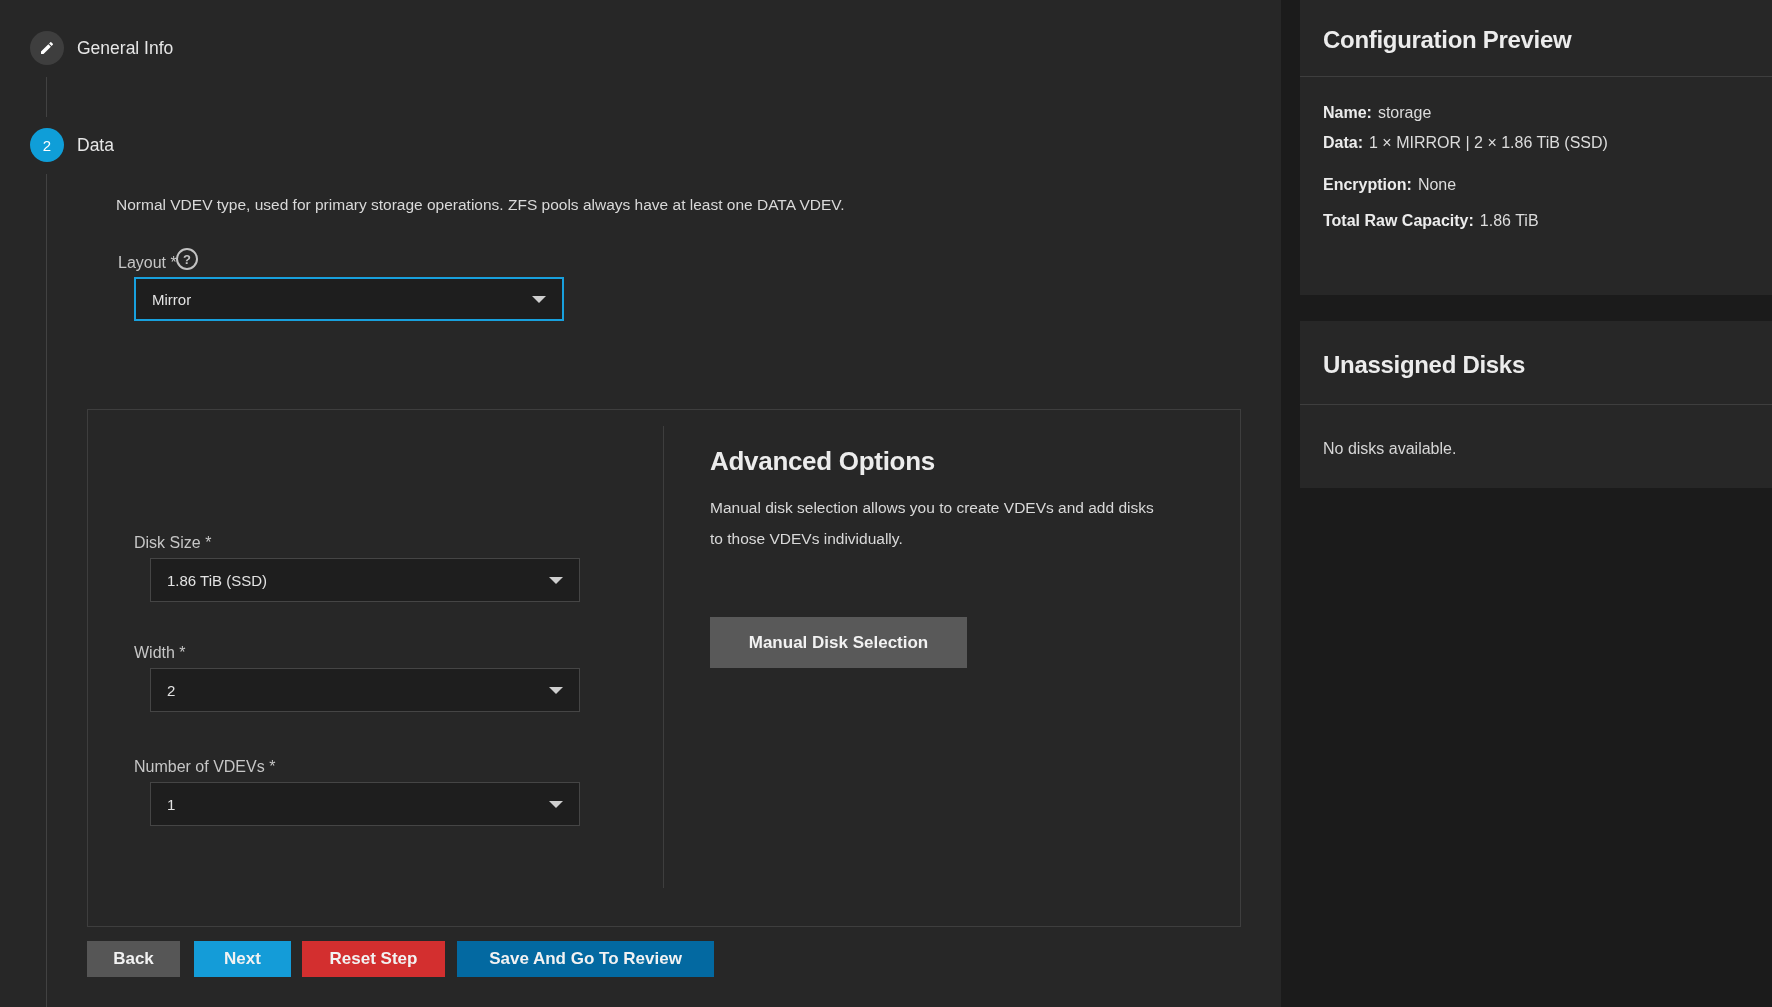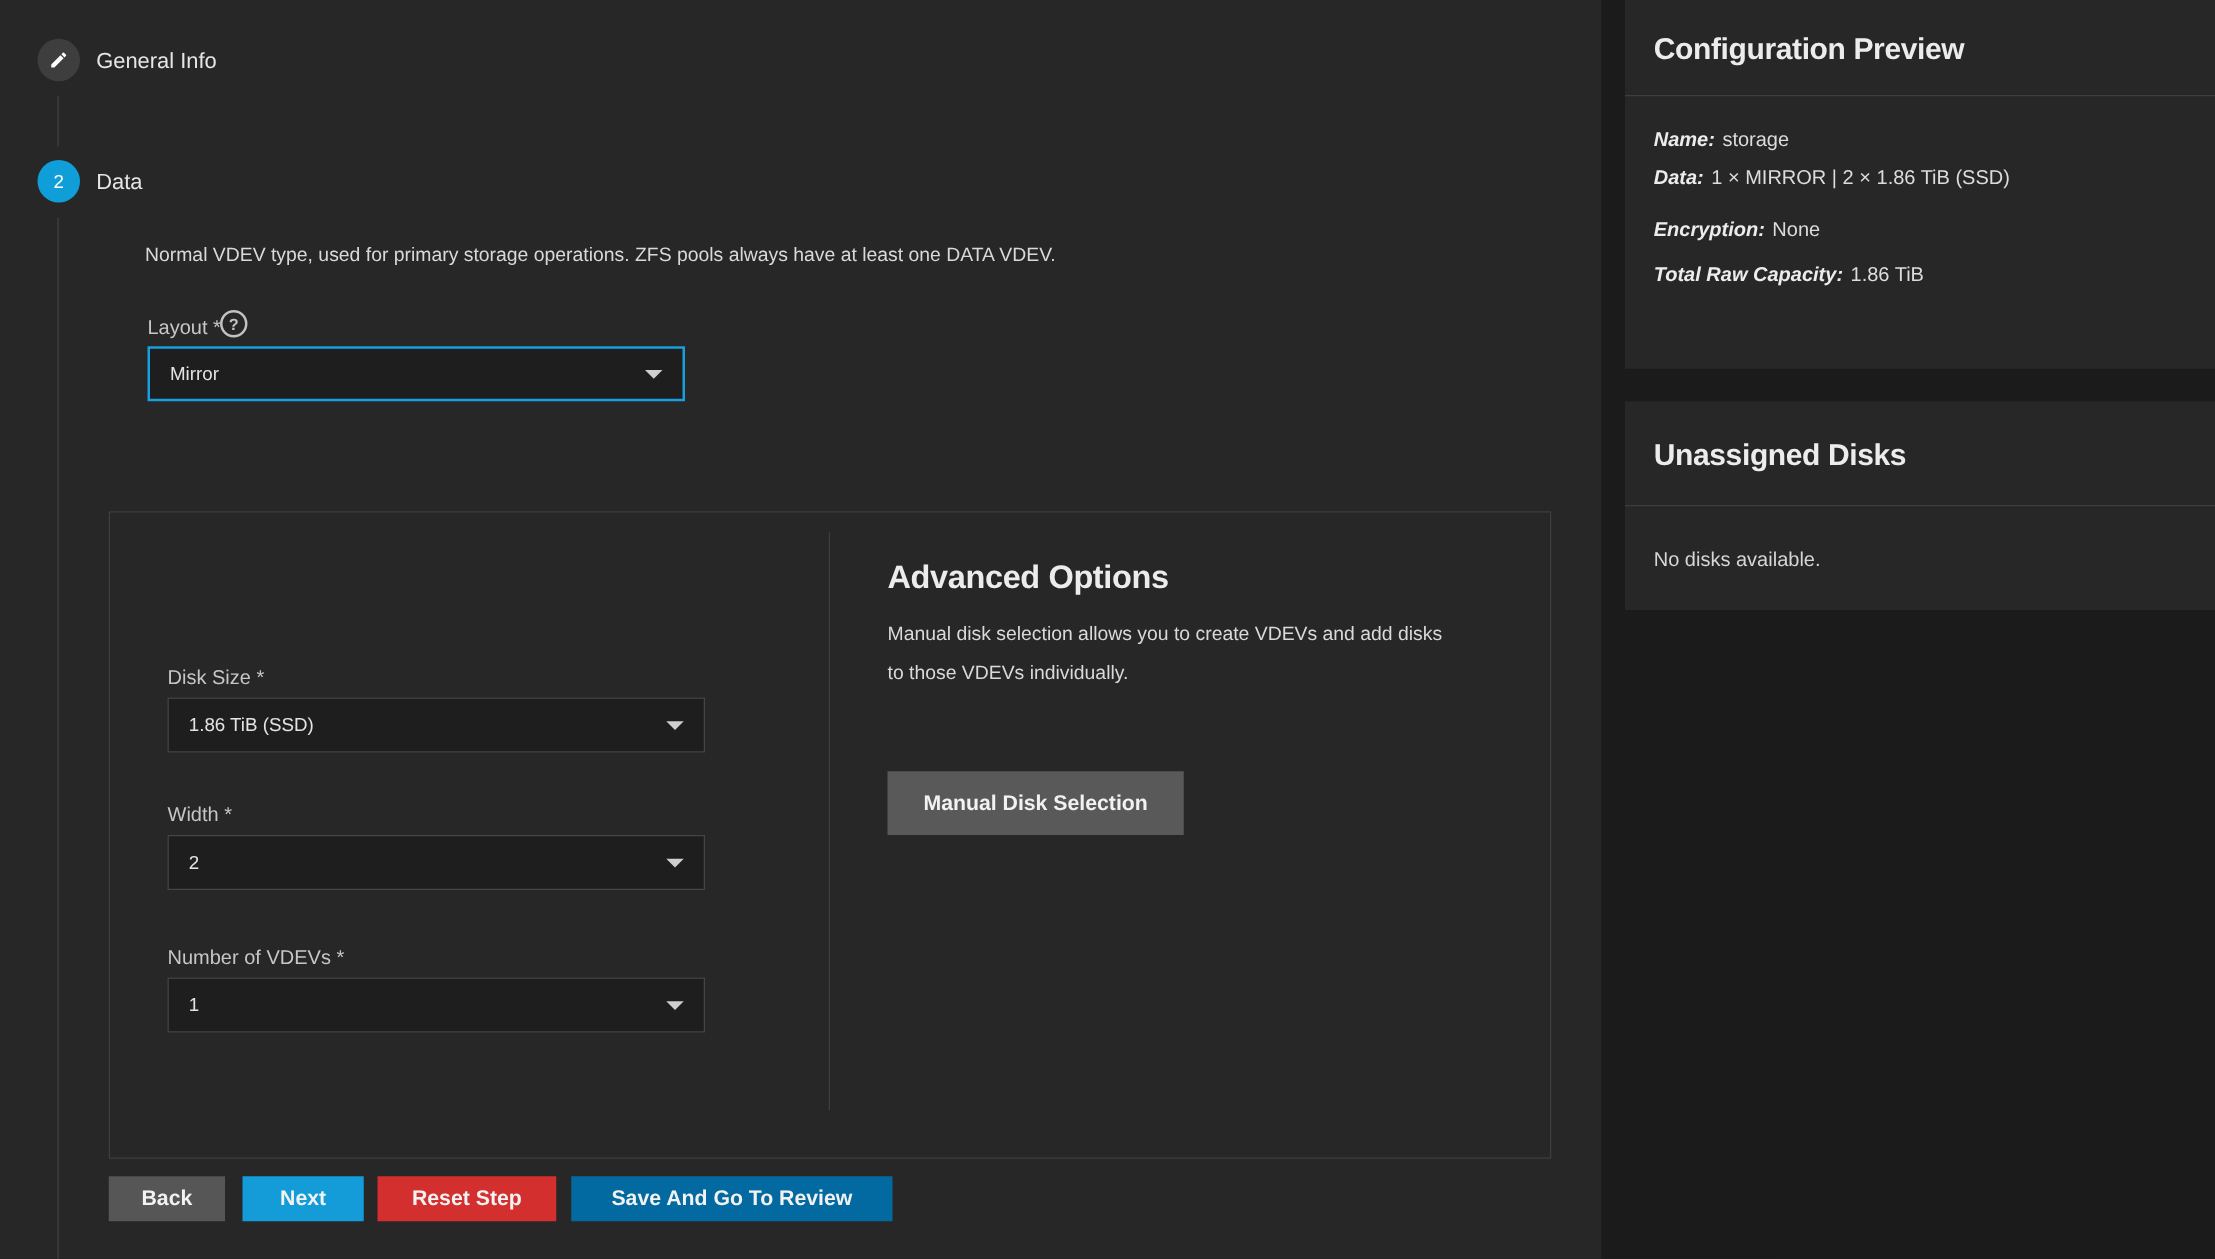--- a/index.html
+++ b/index.html
@@ -71,20 +71,21 @@
   .select {
     position: absolute;
     width: 430px; height: 44px;
     background: #1e1e1e;
     border: 1px solid #454545;
     display: flex; align-items: center;
     padding: 0 16px;
     font-size: 15px;
     color: #e3e3e3;
     cursor: pointer;
+    margin-left: 16px;
   }
   .select.focused { border: 2px solid #18a0dd; }
   .caret {
     position: absolute;
     right: 16px; top: 50%;
     margin-top: -3px;
     width: 0; height: 0;
     border-left: 7px solid transparent;
     border-right: 7px solid transparent;
     border-top: 7px solid #cfcfcf;
@@ -134,21 +135,21 @@
     display: flex; align-items: center; justify-content: center;
     font-family: "Liberation Sans", sans-serif;
     font-size: 17px;
     font-weight: bold;
     color: #f2f2f2;
     border: none;
     cursor: pointer;
   }
   .manual-btn {
     left: 622px; top: 207px;
-    width: 237px; height: 51px;
+    width: 257px; height: 51px;
     background: #595959;
   }
 
   .actions .btn { top: 941px; height: 36px; }
   .btn-back  { left: 87px;  width: 93px;  background: #565656; }
   .btn-next  { left: 194px; width: 97px;  background: #149cd8; }
   .btn-reset { left: 302px; width: 143px; background: #d32f2f; }
   .btn-save  { left: 457px; width: 257px; background: #0369a1; }
 
   
@@ -177,21 +178,21 @@
   }
   .divider-preview { top: 76px; }
   .divider-disks   { top: 404px; }
 
   .preview-row {
     position: absolute;
     left: 1323px;
     font-size: 16px;
     color: #dcdcdc;
   }
-  .preview-row b { color: #ececec; margin-right: 6px; font-style: italic; }
+  .preview-row b { color: #ececec; margin-right: 6px; }
   .row-0 { top: 104px; }
   .row-1 { top: 134px; }
   .row-2 { top: 176px; }
   .row-3 { top: 212px; }
 
   .empty-text {
     position: absolute;
     left: 1323px; top: 440px;
     font-size: 16px;
     color: #d6d6d6;

